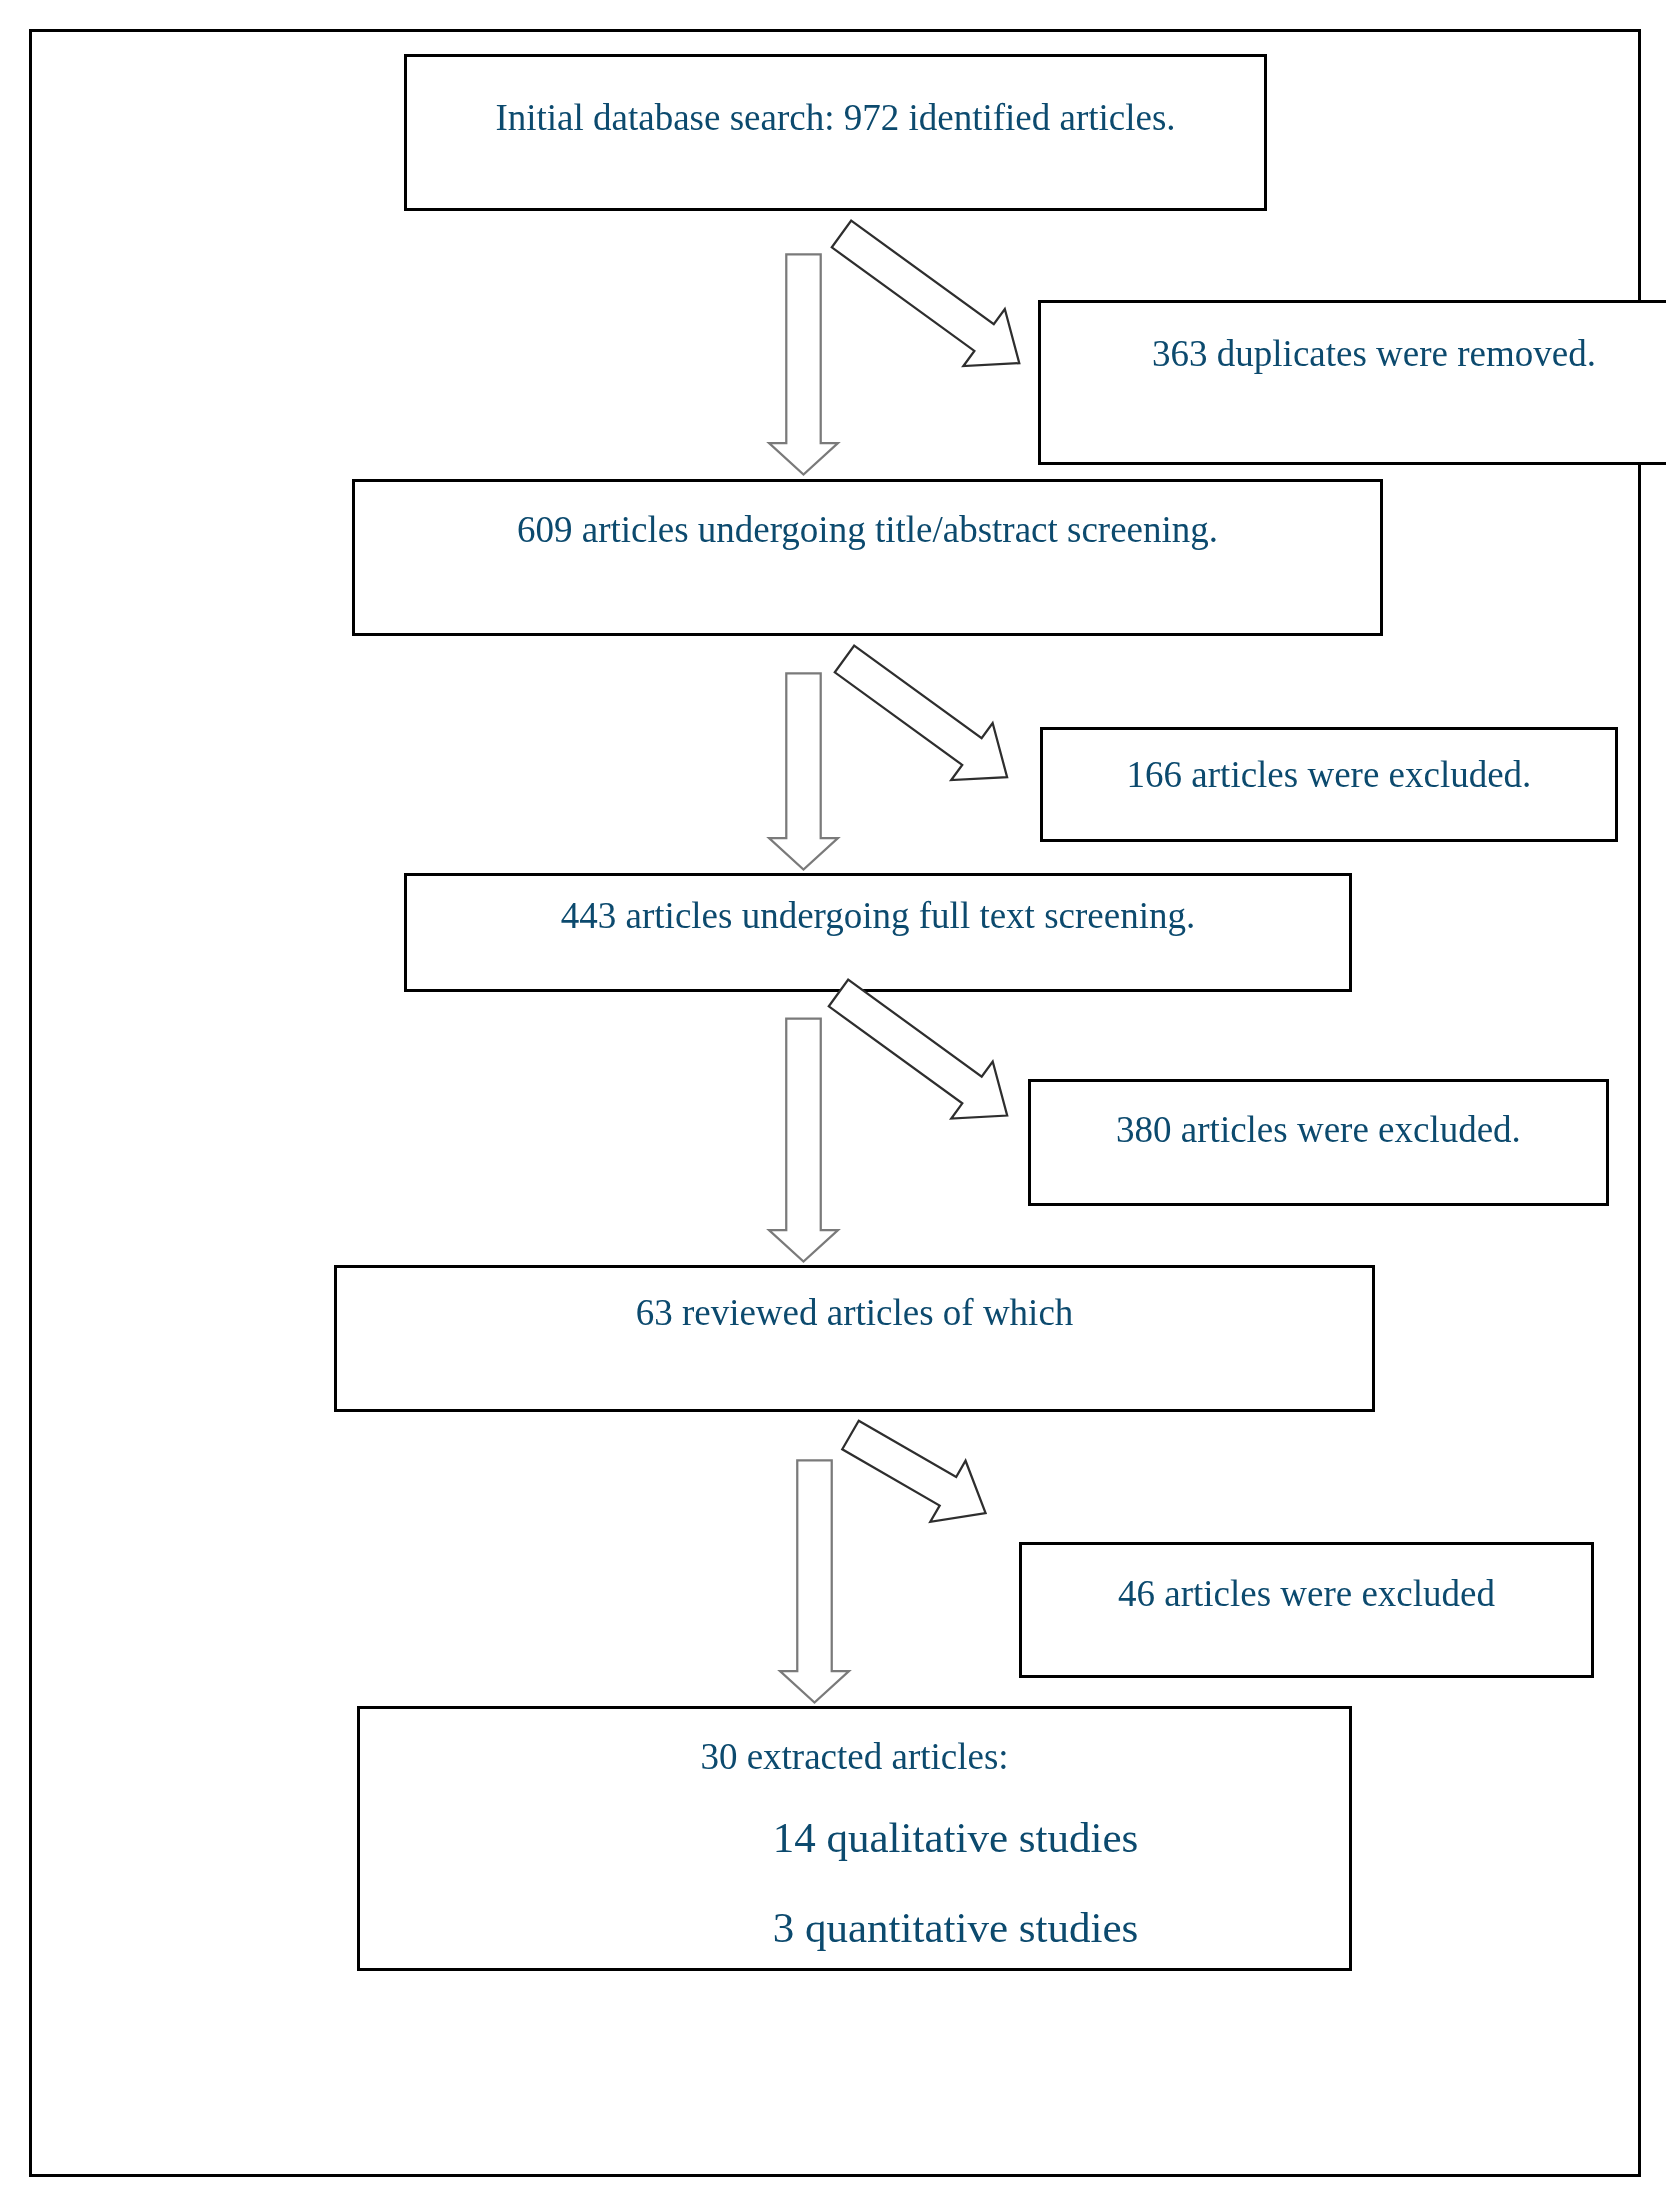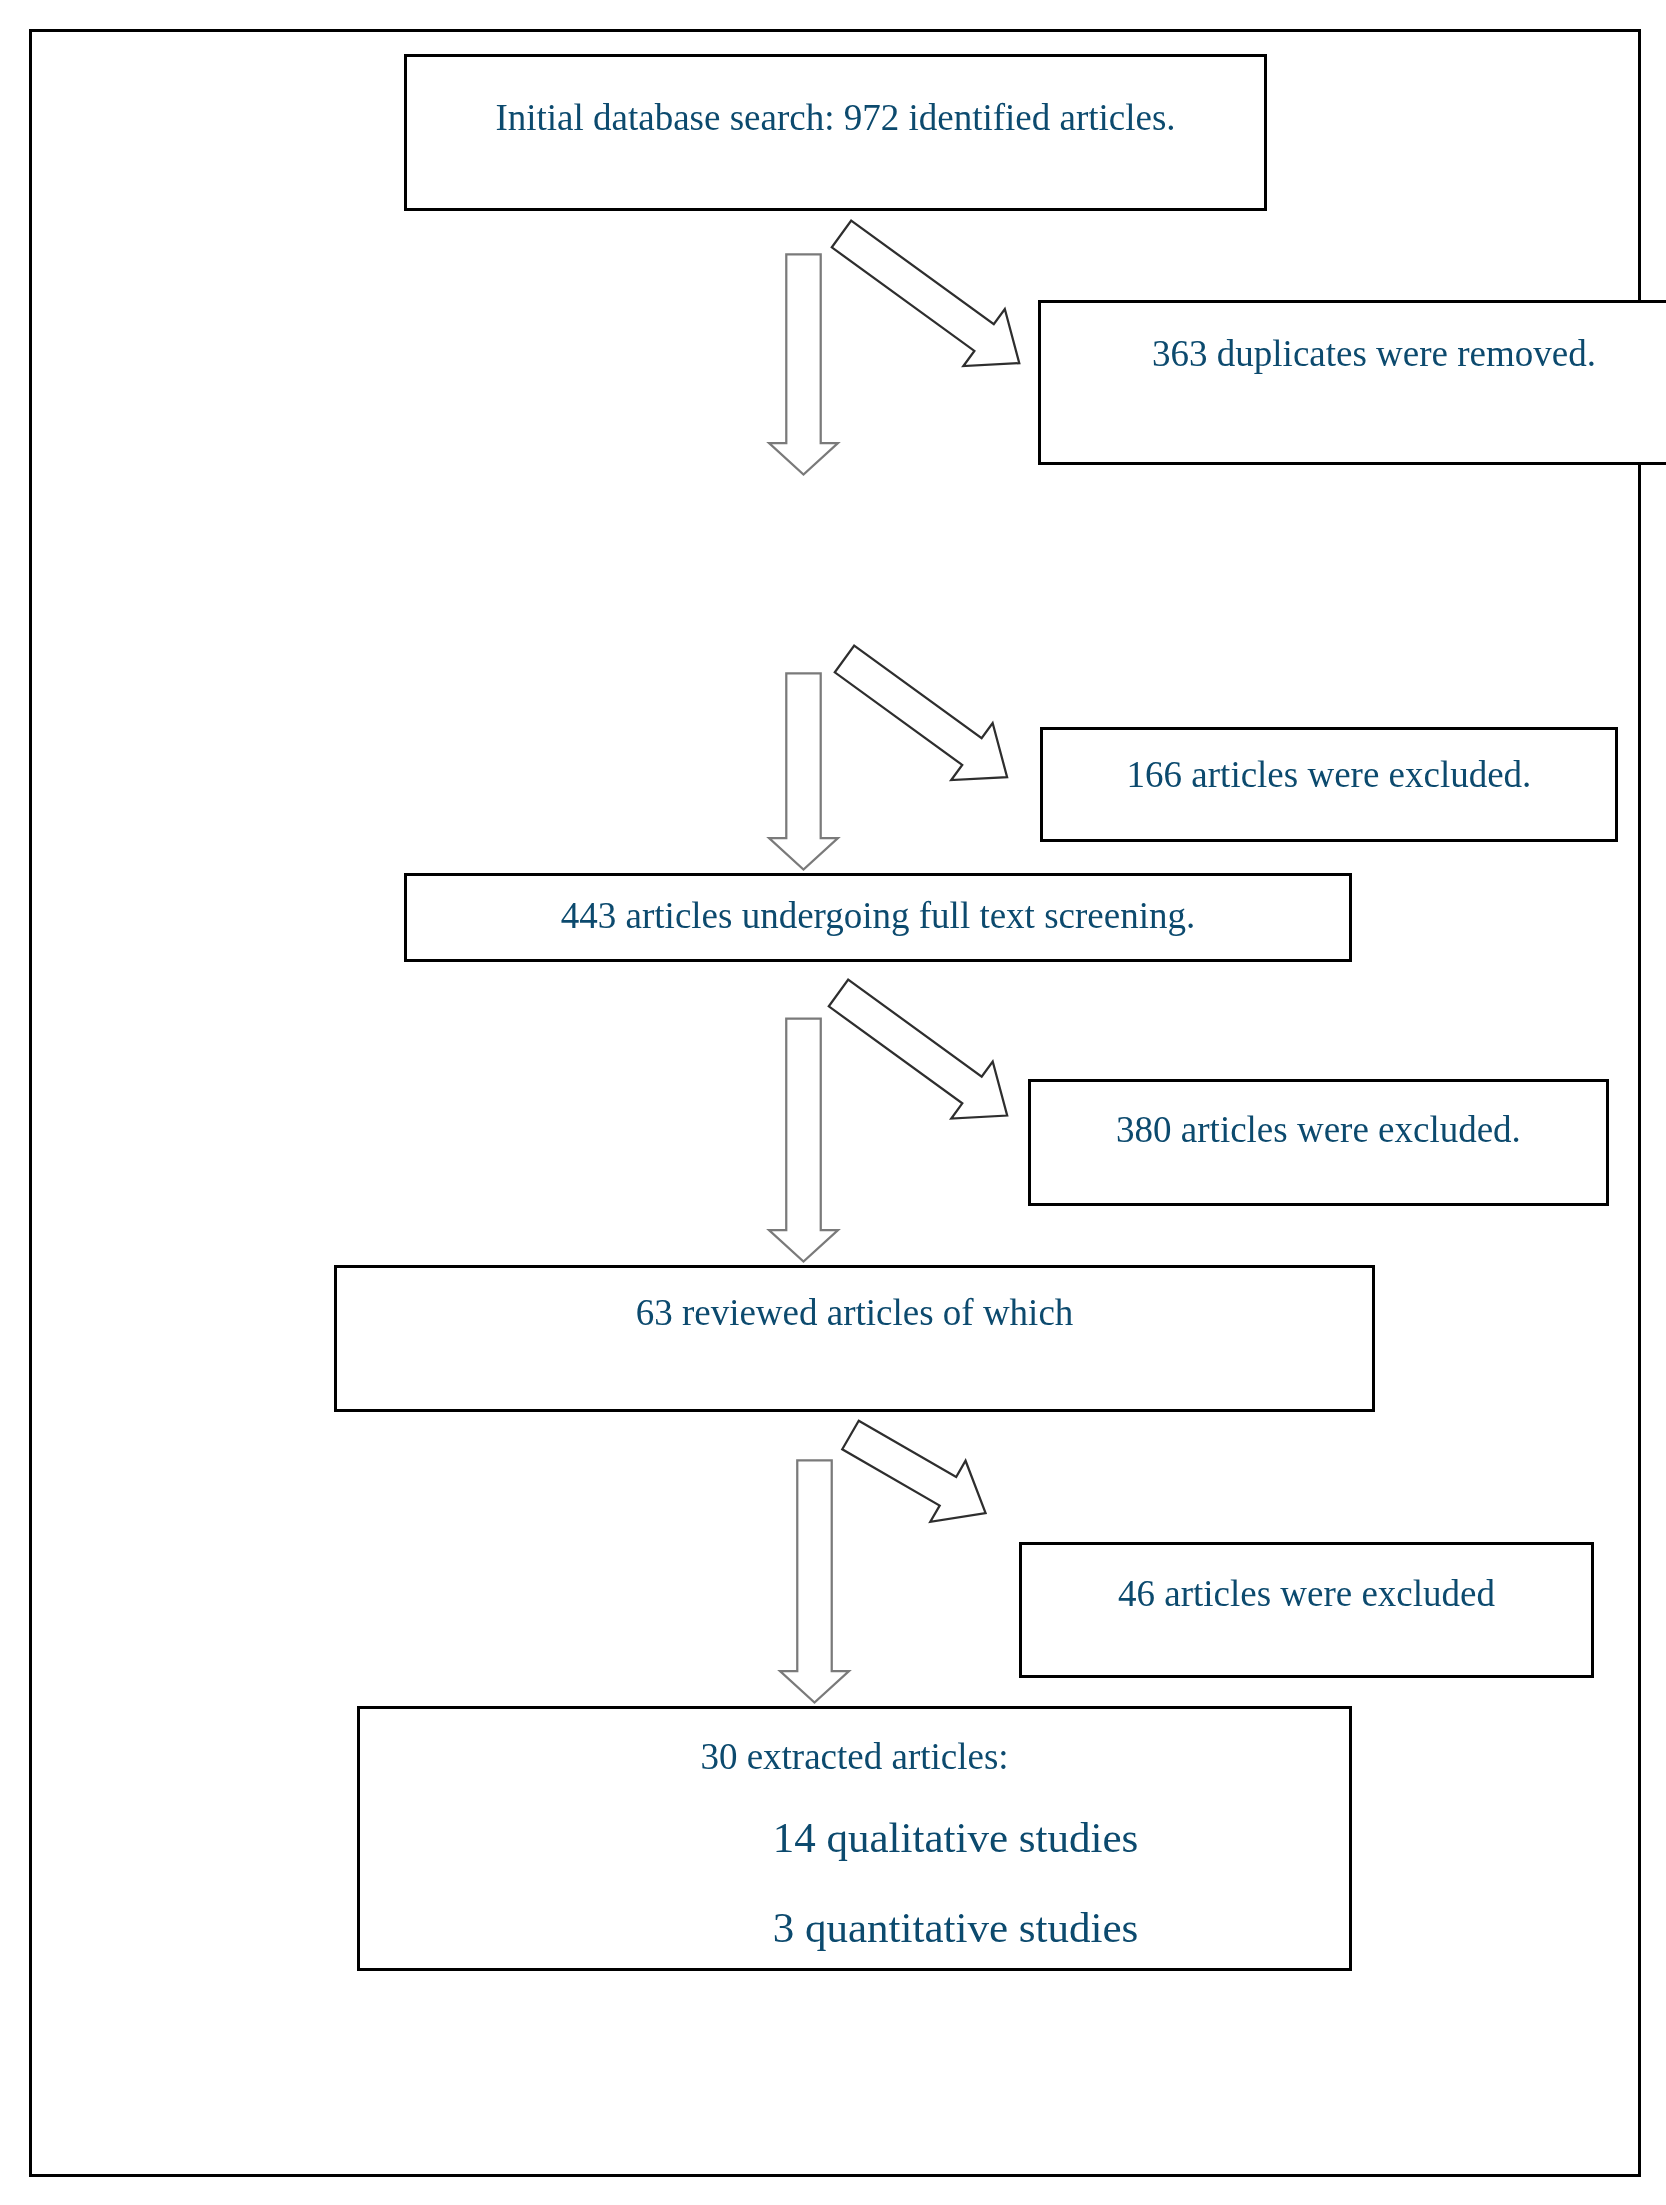--- a/index.html
+++ b/index.html
@@ -26,21 +26,21 @@
     font-size:37px;
     line-height:1.2;
     white-space:nowrap;
   }
   .fbox .txt{display:block;}
   .arrow{position:absolute;overflow:visible;}
   .b1{left:404px;top:54px;width:863px;height:157px;padding-top:39px;}
   .b2{left:1038px;top:300px;width:672px;height:165px;padding-top:28.5px;text-align:center;}
   .b3{left:352px;top:479px;width:1031px;height:157px;padding-top:25.5px;}
   .b4{left:1040px;top:727px;width:578px;height:115px;padding-top:22.5px;}
-  .b5{left:404px;top:873px;width:948px;height:89px;padding-top:18px;}
+  .b5{left:404px;top:873px;width:948px;height:119px;padding-top:18px;}
   .b6{left:1028px;top:1079px;width:581px;height:127px;padding-top:25.5px;}
   .b7{left:334px;top:1265px;width:1041px;height:147px;padding-top:22.5px;}
   .b8{left:1019px;top:1542px;width:575px;height:136px;padding-top:27px;}
   .b9{left:357px;top:1706px;width:995px;height:265px;padding-top:25.5px;}
   .b9 .line1{font-size:37px;}
   .b9 .line2{font-size:43px;margin-top:33px;padding-left:202px;}
   .b9 .line3{font-size:43px;margin-top:39px;padding-left:202px;}
 </style>
 </head>
 <body>
@@ -56,20 +56,23 @@
     <polygon points="27,2 73,2 73,254 96,254 50,296 4,254 27,254" fill="#ffffff" stroke="#7a7a7a" stroke-width="3"></polygon>
   </svg>
   <svg class="arrow" style="left:840px;top:189px;" width="255" height="225" viewBox="0 0 340 300">
     <polygon points="2,38 237,38 237,13 295,60 237,107 237,82 2,82" transform="rotate(36 2 60)" fill="#ffffff" stroke="#2e2e2e" stroke-width="3"></polygon>
   </svg>
 
   <div class="fbox b2">
     <span class="txt">363 duplicates were removed.</span>
   </div>
 
+  <div class="fbox b3">
+    <span class="txt">609 articles undergoing title/abstract screening.</span>
+  </div>
 
   <svg class="arrow" style="left:766px;top:672px;" width="75" height="199" viewBox="0 0 100 266">
     <polygon points="27,2 73,2 73,222 96,222 50,264 4,222 27,222" fill="#ffffff" stroke="#7a7a7a" stroke-width="3"></polygon>
   </svg>
   <svg class="arrow" style="left:843px;top:614px;" width="255" height="225" viewBox="0 0 340 300">
     <polygon points="2,38 212,38 212,13 270,60 212,107 212,82 2,82" transform="rotate(36 2 60)" fill="#ffffff" stroke="#2e2e2e" stroke-width="3"></polygon>
   </svg>
 
   <div class="fbox b4">
     <span class="txt">166 articles were excluded.</span>

